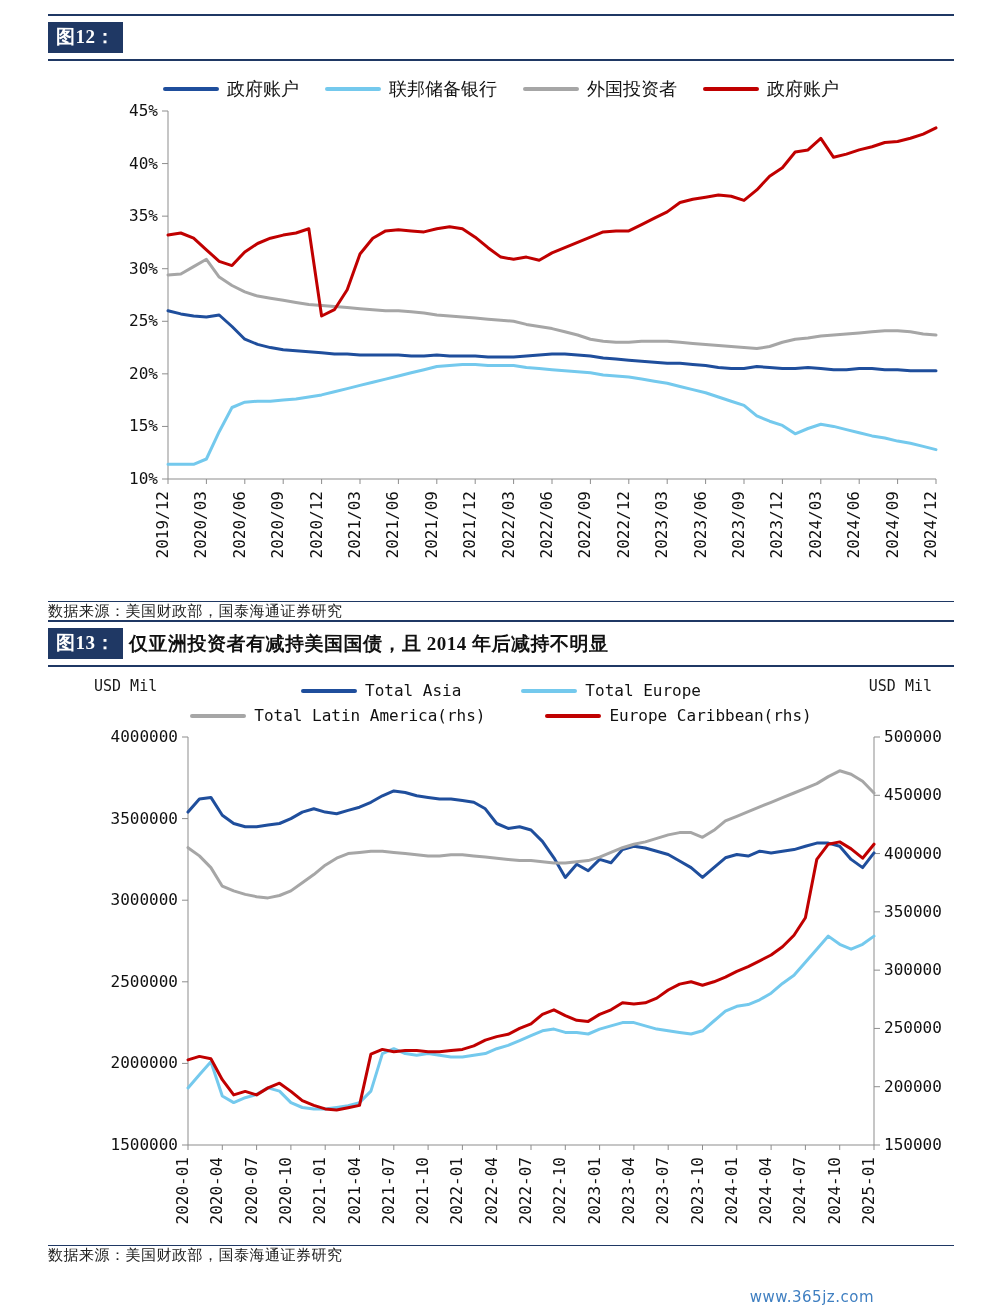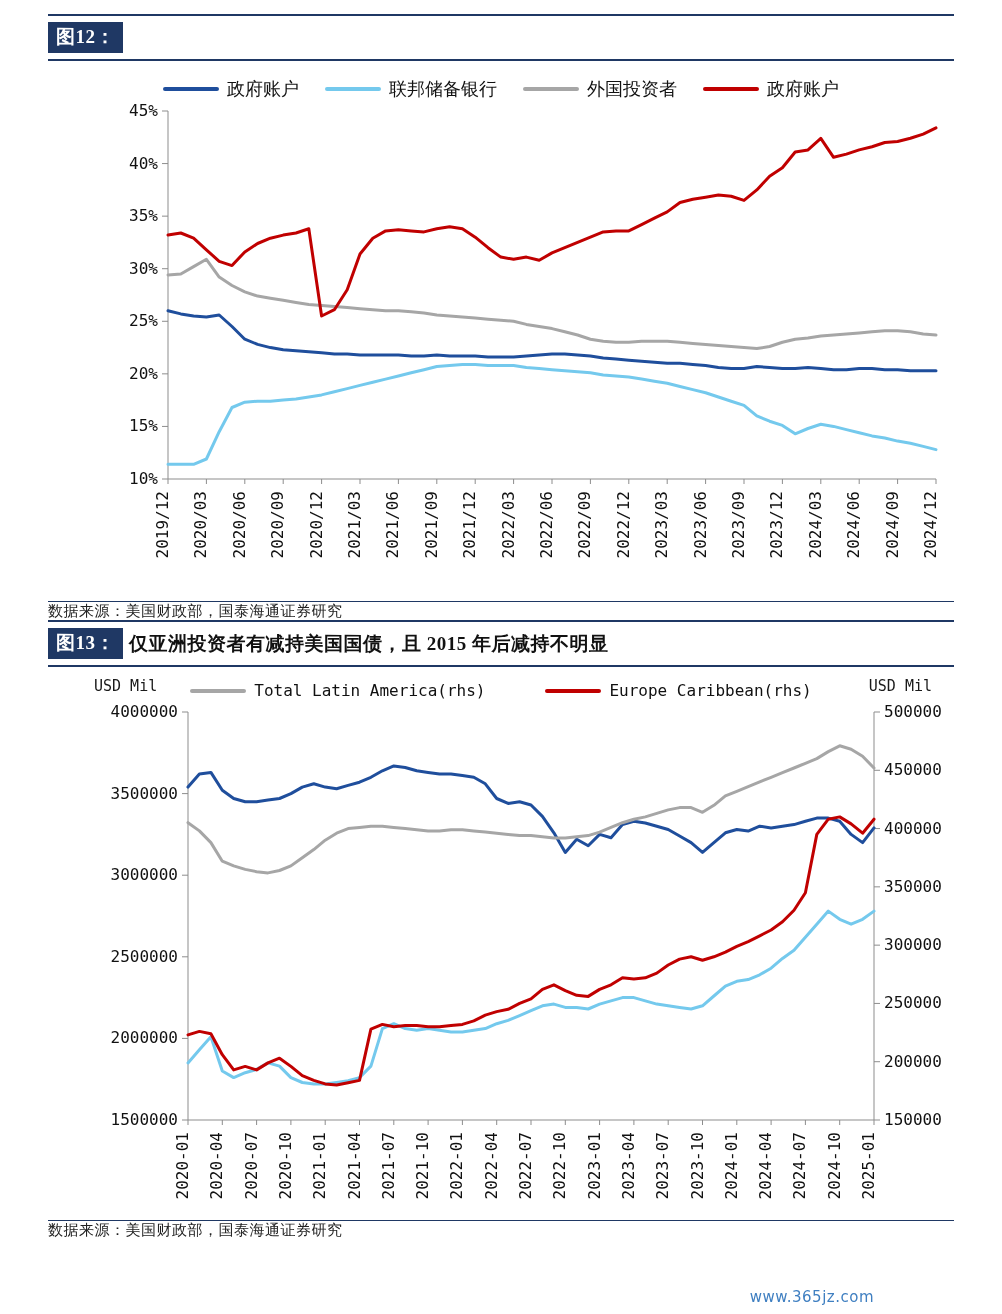--- a/index.html
+++ b/index.html
@@ -210,24 +210,34 @@
           <path d="M120.0 134.1 L132.8 132.0 L145.6 137.2 L158.4 148.8 L171.2 160.4 L184.0 164.6 L196.8 150.9 L209.6 142.5 L222.4 137.2 L235.2 134.1 L248.0 132.0 L260.8 127.8 L273.6 215.0 L286.4 208.7 L299.2 188.7 L312.0 153.0 L324.8 137.2 L337.6 129.9 L350.4 128.8 L363.2 129.9 L376.0 130.9 L388.8 127.8 L401.6 125.7 L414.4 127.8 L427.2 136.2 L440.0 146.7 L452.8 156.1 L465.6 158.3 L478.4 156.1 L491.2 159.3 L504.0 151.9 L516.8 146.7 L529.6 141.4 L542.4 136.2 L555.2 130.9 L568.0 129.9 L580.8 129.9 L593.6 123.6 L606.4 117.2 L619.2 110.9 L632.0 101.5 L644.8 98.3 L657.6 96.2 L670.4 94.1 L683.2 95.2 L696.0 99.4 L708.8 88.9 L721.6 75.2 L734.4 66.8 L747.2 51.0 L760.0 48.9 L772.8 37.3 L785.6 56.3 L798.4 53.1 L811.2 48.9 L824.0 45.7 L836.8 41.5 L849.6 40.5 L862.4 37.3 L875.2 33.1 L888.0 26.8" fill="none" stroke="#c00000" stroke-width="3" stroke-linejoin="round" stroke-linecap="round"></path>
         </svg>
     </div>
 
     <div class="fig-source">数据来源：美国财政部，国泰海通证券研究</div>
   </div>
 
   <div class="figure" id="fig13">
     <div class="fig-title-bar">
       <span class="fig-tag">图13：</span>
-      <span class="fig-title-text">仅亚洲投资者有减持美国国债，且 2015 年后减持不明显</span>
+      <span class="fig-title-text">仅亚洲投资者有减持美国国债，且 2014 年后减持不明显</span>
     </div>
 
     <div style="position:relative;margin-top:14px;">
+      <div class="legend-row" style="gap:60px;">
+        <span class="legend-item">
+          <span class="legend-swatch" style="background:#1f4e9c"></span>
+          <span class="legend-label-en">Total Asia</span>
+        </span>
+        <span class="legend-item">
+          <span class="legend-swatch" style="background:#74c9ed"></span>
+          <span class="legend-label-en">Total Europe</span>
+        </span>
+      </div>
       <div class="legend-row" style="gap:60px;margin-top:6px;">
         <span class="legend-item">
           <span class="legend-swatch" style="background:#a6a6a6"></span>
           <span class="legend-label-en">Total Latin America(rhs)</span>
         </span>
         <span class="legend-item">
           <span class="legend-swatch" style="background:#c00000"></span>
           <span class="legend-label-en">Europe Caribbean(rhs)</span>
         </span>
       </div>

